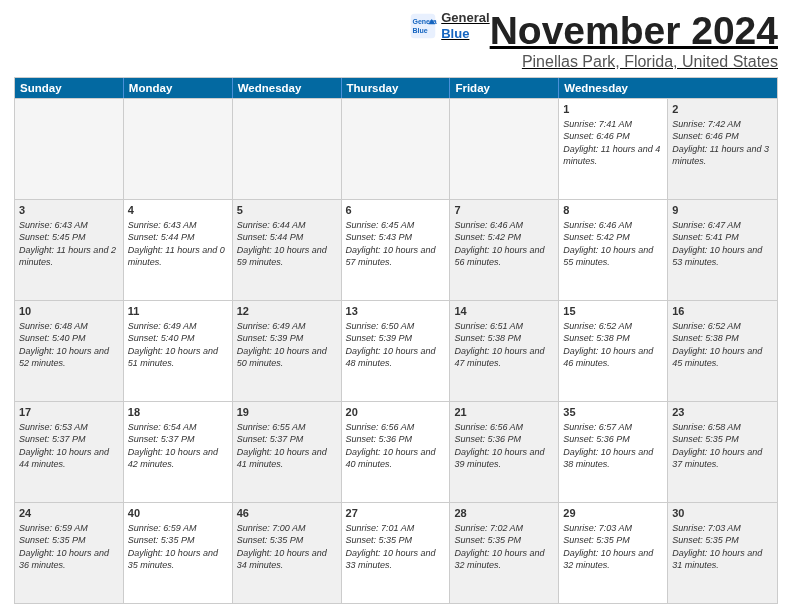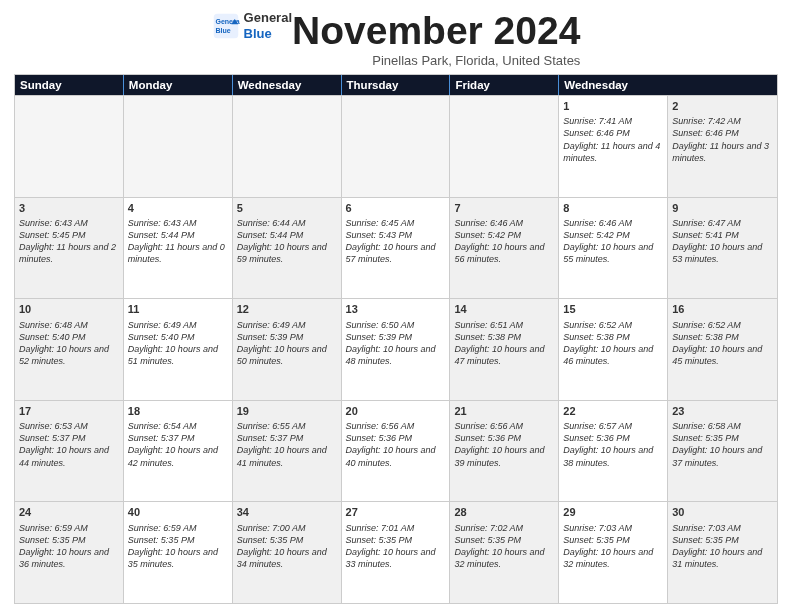--- a/index.html
+++ b/index.html
@@ -12,23 +12,24 @@
     }
     .page {
       width: 792px;
       height: 612px;
       padding: 10px 14px 8px 14px;
       display: flex;
       flex-direction: column;
     }
     .header {
       display: flex;
-      justify-content: center;
+      justify-content: flex-end;
       align-items: flex-start;
       margin-bottom: 6px;
+      text-decoration: underline;
     }
     .logo {
       display: flex;
       align-items: center;
       gap: 4px;
     }
     .logo-text {
       font-size: 13px;
       font-weight: bold;
       color: #333;
@@ -41,33 +42,33 @@
     .header-right {
       text-align: right;
     }
     .month-title {
       font-size: 39px;
       font-weight: bold;
       color: #222;
       line-height: 1.1;
     }
     .location {
-      font-size: 13px;
+      font-size: 16px;
       color: #555;
     }
     .calendar {
       flex: 1;
       display: flex;
       flex-direction: column;
       border: 1px solid #ccc;
     }
     .cal-header {
       display: grid;
       grid-template-columns: repeat(7, 1fr);
-      background: #0f172a;
+      background: #0369a1;
     }
     .cal-header-cell {
       color: #fff;
       font-size: 11.5px;
       font-weight: bold;
       padding: 4px 5px;
       border-right: 1px solid #4a90d9;
       text-align: left;
     }
     .cal-header-cell:last-child { border-right: none; }
@@ -231,39 +232,39 @@
           </div>
           <div class="cal-cell">
             <span class="day-num">20</span>
             <div class="cell-text">Sunrise: 6:56 AM<br>Sunset: 5:36 PM<br>Daylight: 10 hours and 40 minutes.</div>
           </div>
           <div class="cal-cell shaded">
             <span class="day-num">21</span>
             <div class="cell-text">Sunrise: 6:56 AM<br>Sunset: 5:36 PM<br>Daylight: 10 hours and 39 minutes.</div>
           </div>
           <div class="cal-cell">
-            <span class="day-num">22</span>
+            <span class="day-num">35</span>
             <div class="cell-text">Sunrise: 6:57 AM<br>Sunset: 5:36 PM<br>Daylight: 10 hours and 38 minutes.</div>
           </div>
           <div class="cal-cell shaded">
             <span class="day-num">23</span>
             <div class="cell-text">Sunrise: 6:58 AM<br>Sunset: 5:35 PM<br>Daylight: 10 hours and 37 minutes.</div>
           </div>
         </div>
         <div class="cal-row">
           <div class="cal-cell shaded">
             <span class="day-num">24</span>
             <div class="cell-text">Sunrise: 6:59 AM<br>Sunset: 5:35 PM<br>Daylight: 10 hours and 36 minutes.</div>
           </div>
           <div class="cal-cell">
             <span class="day-num">40</span>
             <div class="cell-text">Sunrise: 6:59 AM<br>Sunset: 5:35 PM<br>Daylight: 10 hours and 35 minutes.</div>
           </div>
           <div class="cal-cell shaded">
-            <span class="day-num">34</span>
+            <span class="day-num">46</span>
             <div class="cell-text">Sunrise: 7:00 AM<br>Sunset: 5:35 PM<br>Daylight: 10 hours and 34 minutes.</div>
           </div>
           <div class="cal-cell">
             <span class="day-num">27</span>
             <div class="cell-text">Sunrise: 7:01 AM<br>Sunset: 5:35 PM<br>Daylight: 10 hours and 33 minutes.</div>
           </div>
           <div class="cal-cell shaded">
             <span class="day-num">28</span>
             <div class="cell-text">Sunrise: 7:02 AM<br>Sunset: 5:35 PM<br>Daylight: 10 hours and 32 minutes.</div>
           </div>

